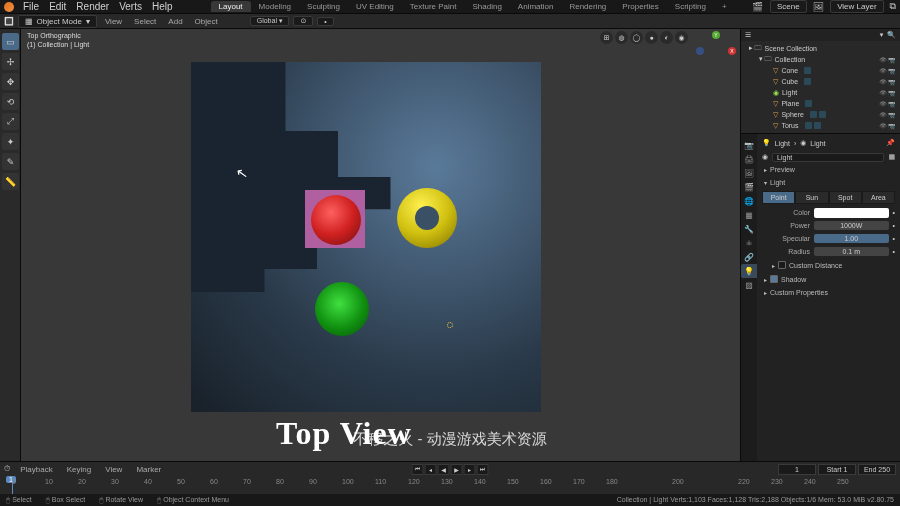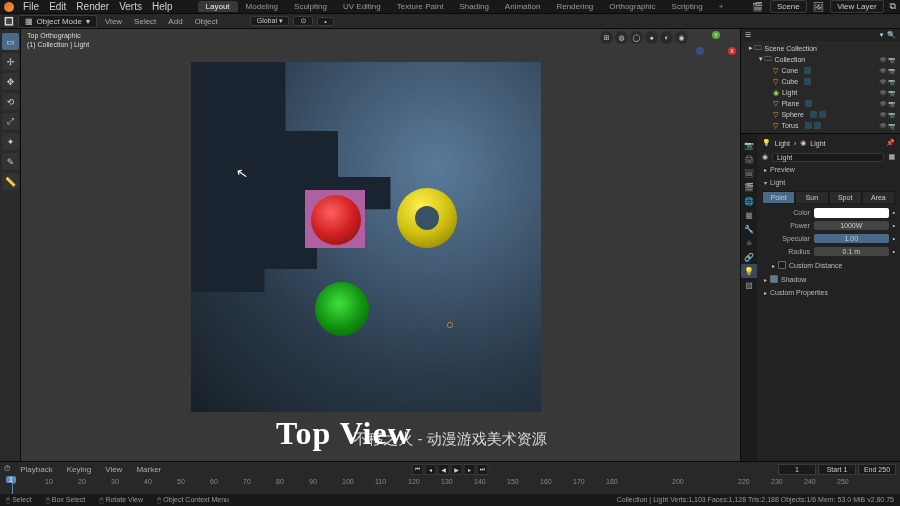--- a/index.html
+++ b/index.html
@@ -2,21 +2,21 @@
 <html><head>
 <meta charset="utf-8">
 <style>
   * { box-sizing: border-box; margin: 0; padding: 0; font-family: sans-serif; user-select: none; }
   body { background: #1a1a1a; color: #ccc; font-size: 9px; width: 900px; height: 506px; overflow: hidden; position: relative; }
   
   
   .topbar { height: 14px; background: #181818; display: flex; align-items: center; padding: 0 4px; border-bottom: 1px solid #0a0a0a; }
   .menu-item { padding: 0 5px; color: #d0d0d0; font-size: 10px; }
   .blender-logo { width: 10px; height: 10px; background: linear-gradient(135deg,#e07020,#f09040); border-radius: 50%; margin-right: 4px; }
-  .workspace-tabs { display: flex; margin-left: 20px; }
+  .workspace-tabs { display: flex; margin-left: 33px; }
   .workspace-tab { padding: 1px 8px; color: #999; font-size: 8px; border-radius: 3px 3px 0 0; }
   .workspace-tab.active { background: #383838; color: #eee; }
   .topbar-right { margin-left: auto; display: flex; align-items: center; gap: 6px; }
   .scene-field { background: #1a1a1a; border: 1px solid #3a3a3a; padding: 1px 6px; font-size: 8px; border-radius: 2px; color: #ccc; }
   
   
   .header { height: 15px; background: #282828; display: flex; align-items: center; padding: 0 4px; border-bottom: 1px solid #0a0a0a; gap: 4px; font-size: 8px; }
   .mode-select { background: #1a1a1a; border: 1px solid #3a3a3a; padding: 1px 6px; border-radius: 2px; color: #ccc; display: flex; align-items: center; gap: 4px; }
   .hdr-item { color: #aaa; padding: 0 4px; }
   .dropdown-small { background: #1a1a1a; border: 1px solid #3a3a3a; padding: 0 6px; border-radius: 2px; color: #ccc; font-size: 7px; }
@@ -124,21 +124,21 @@
   <div class="menu-item">Help</div>
   <div class="workspace-tabs">
     <div class="workspace-tab active">Layout</div>
     <div class="workspace-tab">Modeling</div>
     <div class="workspace-tab">Sculpting</div>
     <div class="workspace-tab">UV Editing</div>
     <div class="workspace-tab">Texture Paint</div>
     <div class="workspace-tab">Shading</div>
     <div class="workspace-tab">Animation</div>
     <div class="workspace-tab">Rendering</div>
-    <div class="workspace-tab">Orthographic</div>
+    <div class="workspace-tab">Properties</div>
     <div class="workspace-tab">Scripting</div>
     <div class="workspace-tab">+</div>
   </div>
   <div class="topbar-right">
     <span>🎬</span>
     <div class="scene-field">Scene</div>
     <span>🖼</span>
     <div class="scene-field">View Layer</div>
     <span>⧉</span>
   </div>

